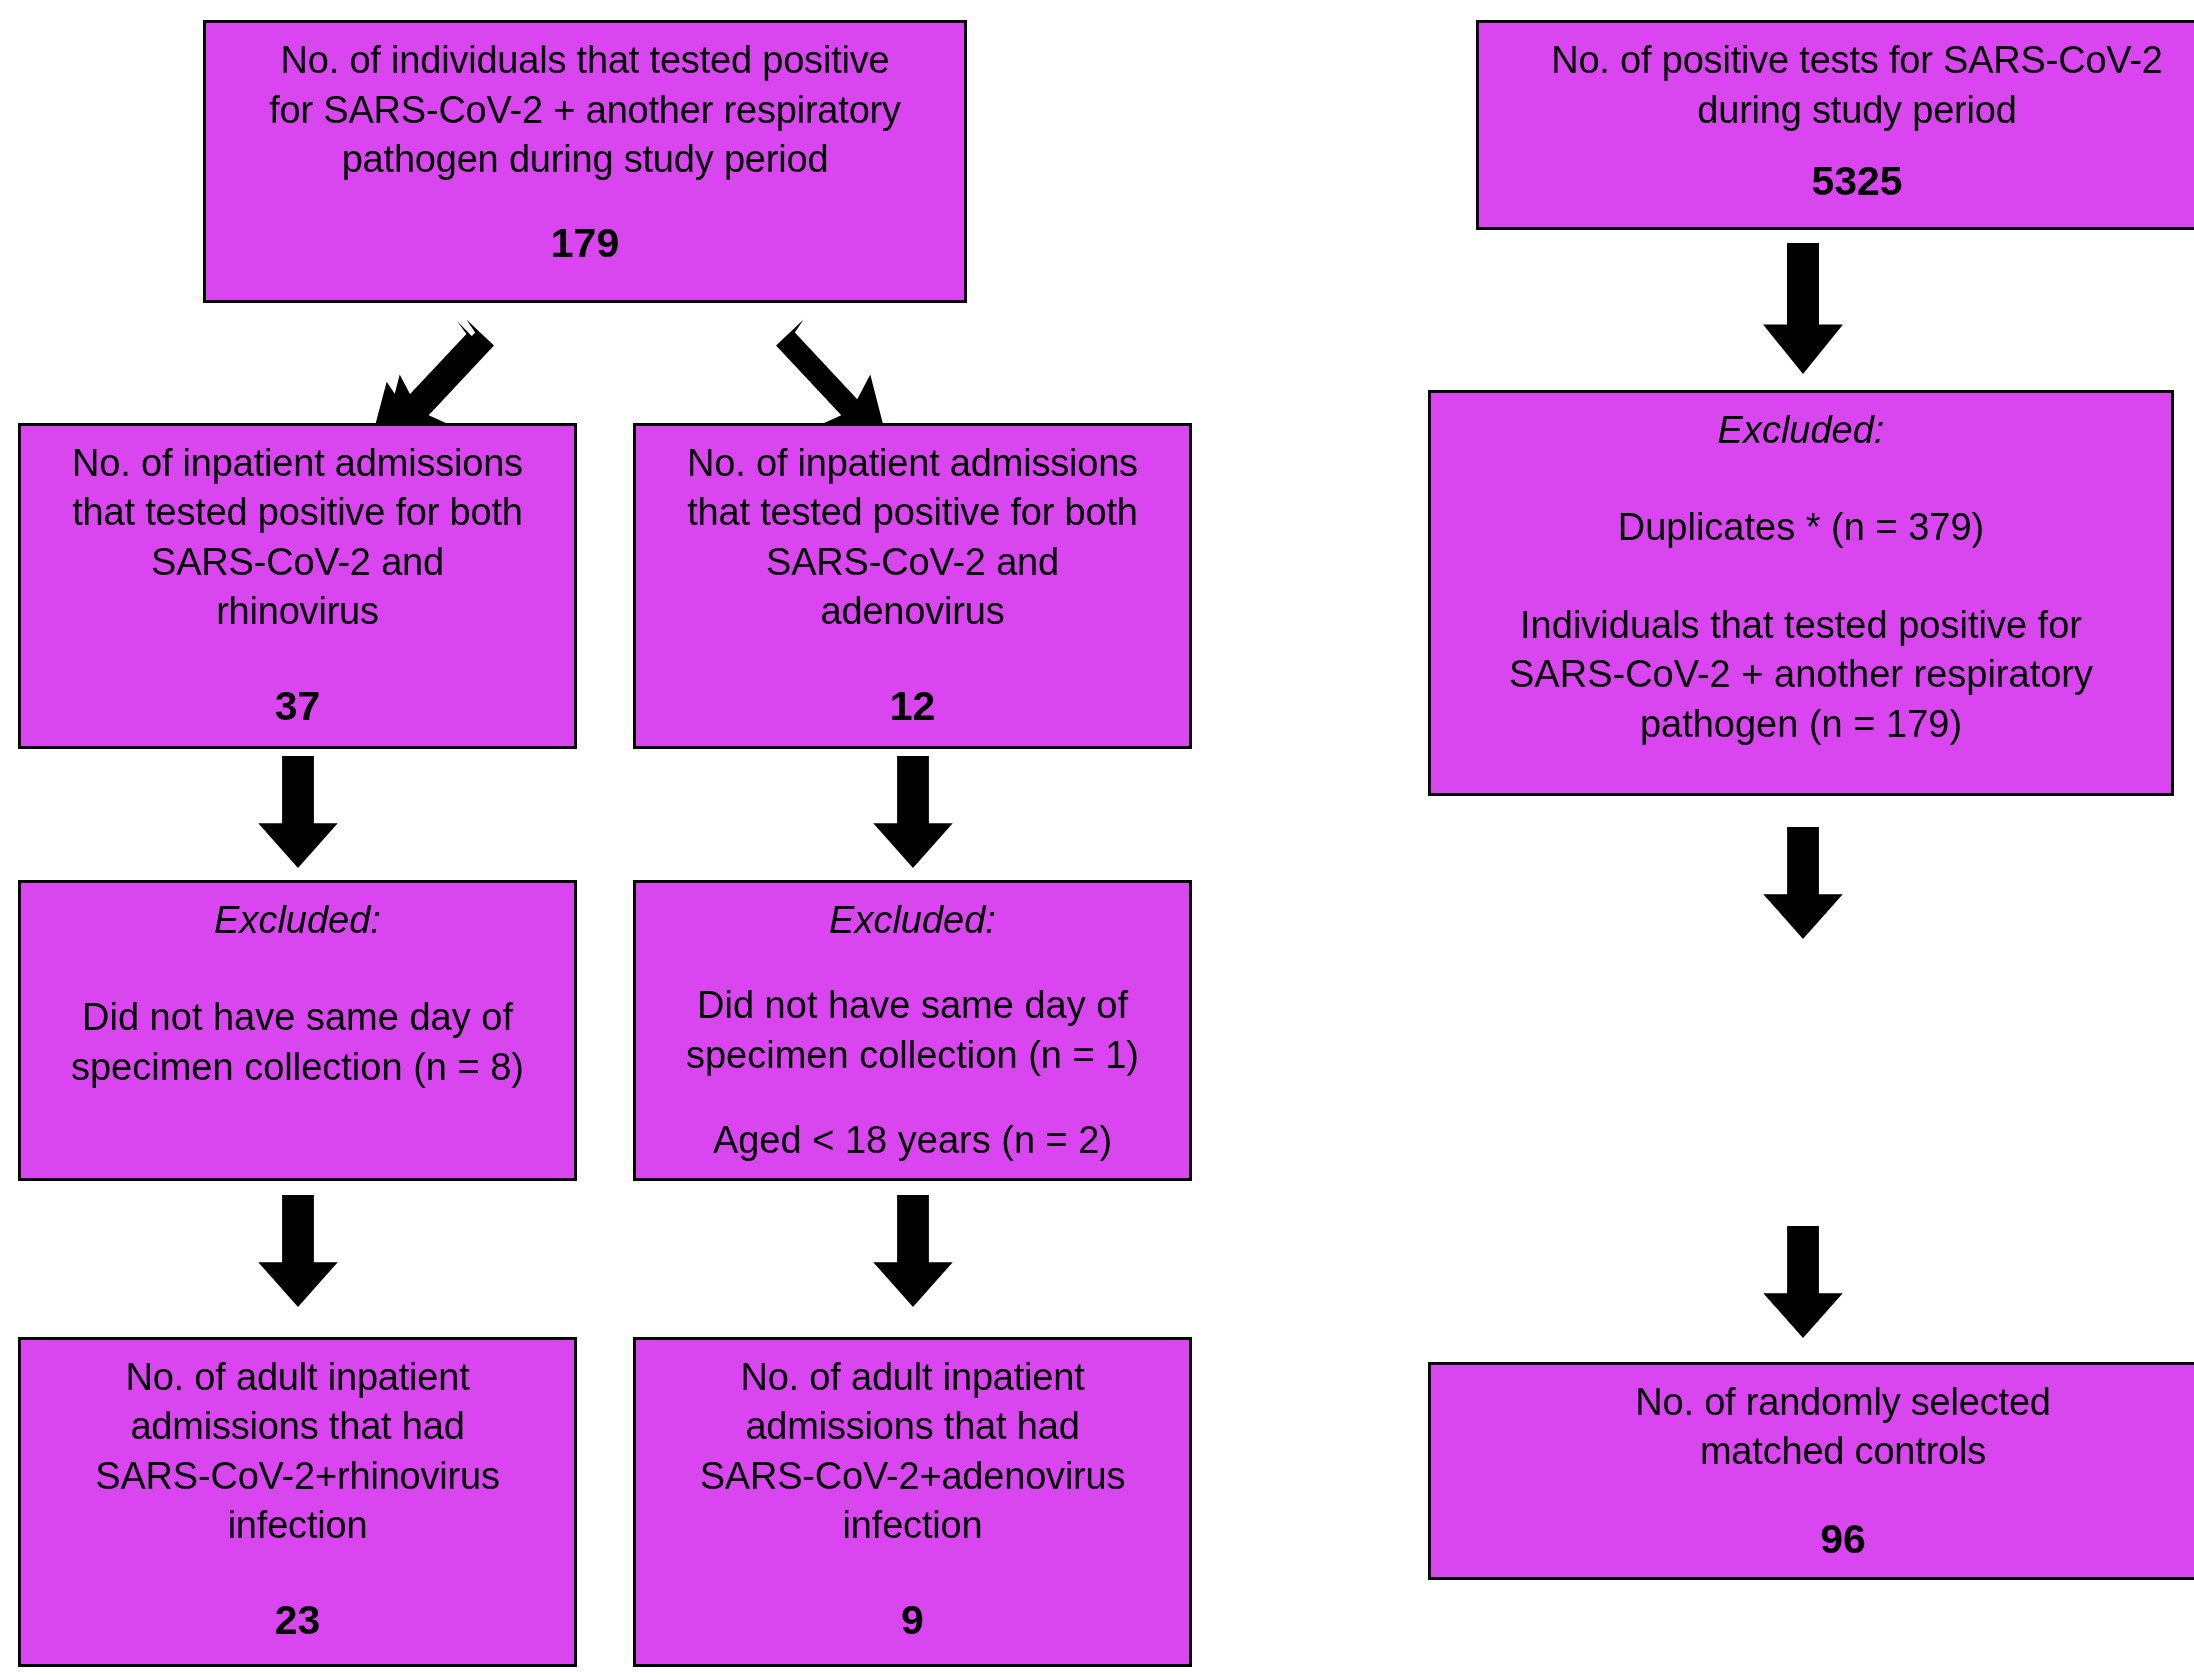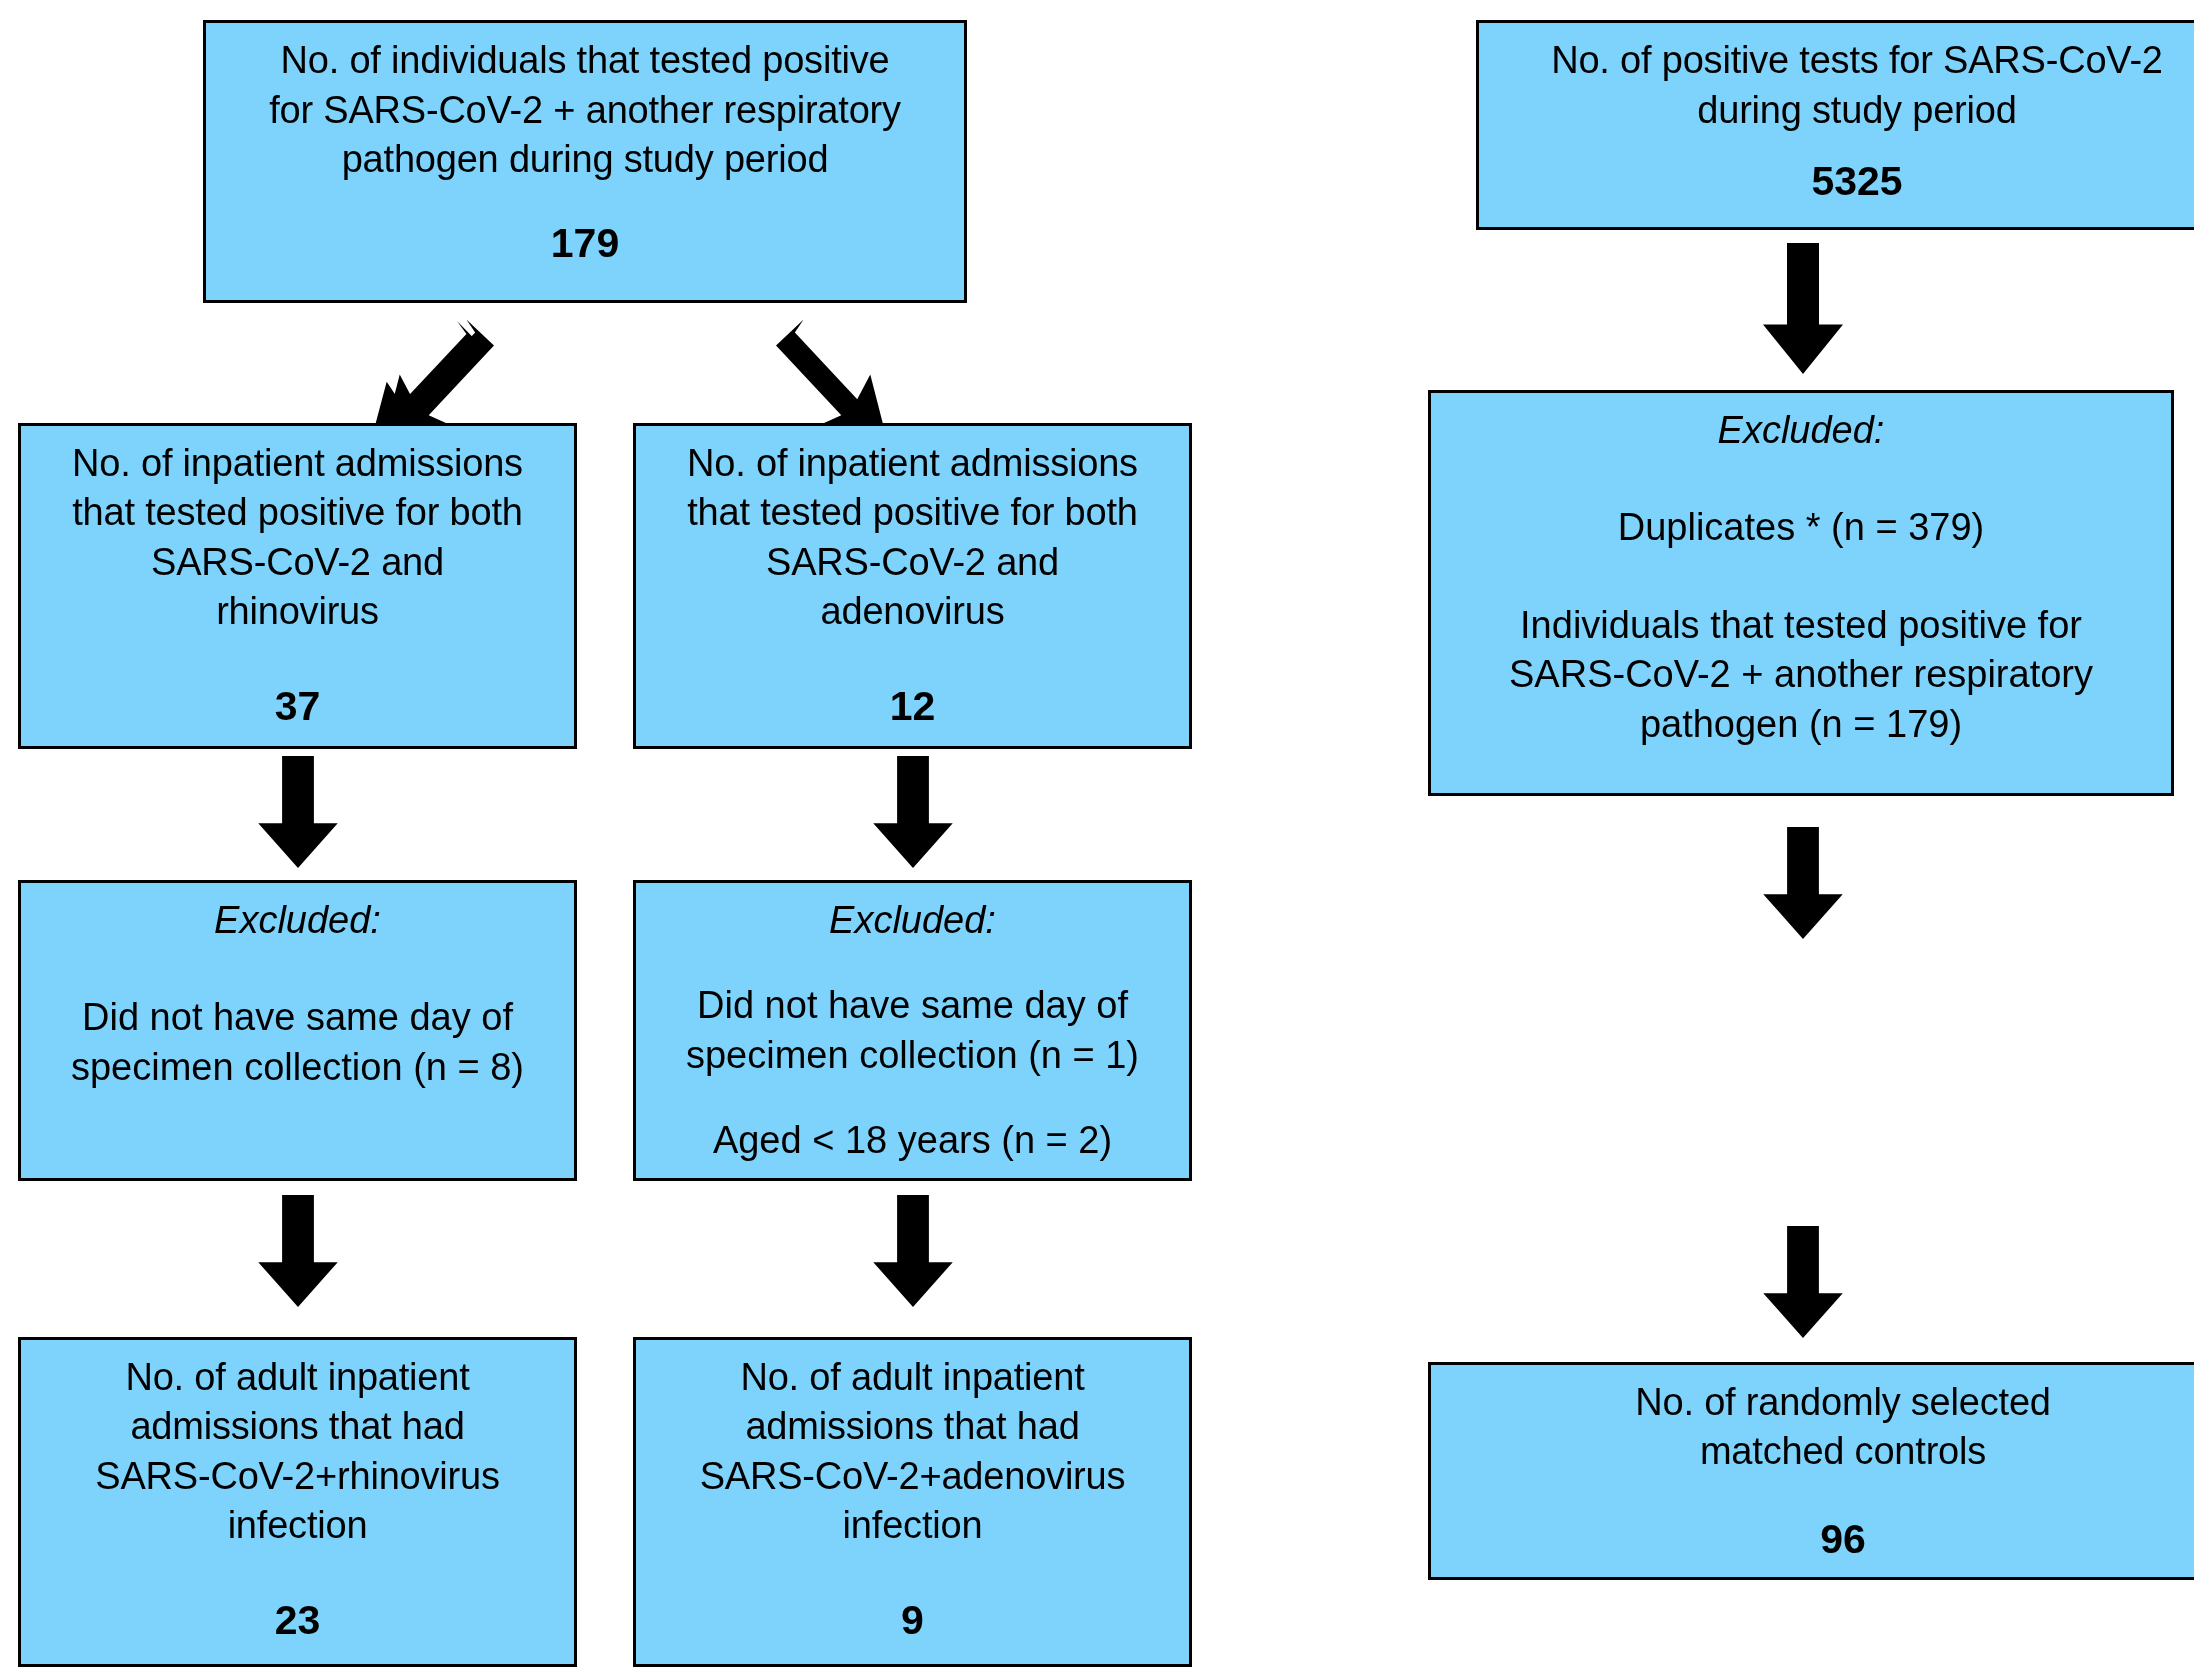--- a/index.html
+++ b/index.html
@@ -15,21 +15,21 @@
     position: relative;
     width: 2194px;
     height: 1677px;
     background: #ffffff;
     overflow: hidden;
   }
   .node {
     position: absolute;
     box-sizing: border-box;
     border: 3.6px solid #000000;
-    background: #7dd3fc;
+    background: #d946ef;
     display: flex;
     flex-direction: column;
     align-items: center;
     justify-content: flex-start;
     text-align: center;
     padding: 13px 11.6px;
   }
   .node .body {
     font-size: 38px;
     line-height: 1.30;

